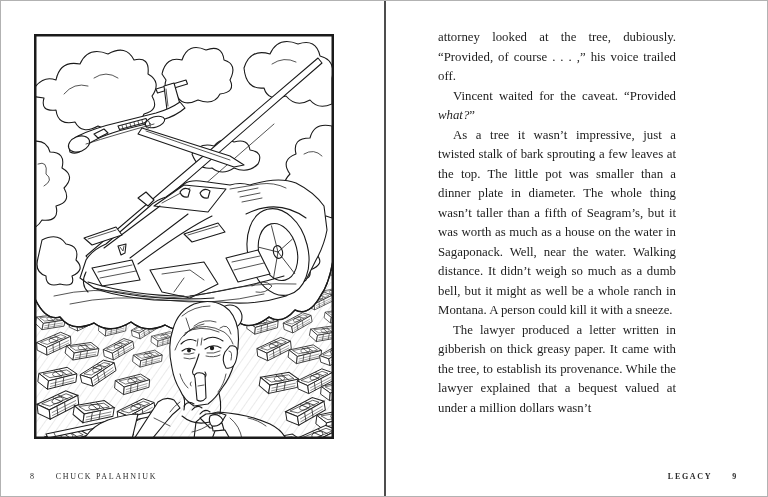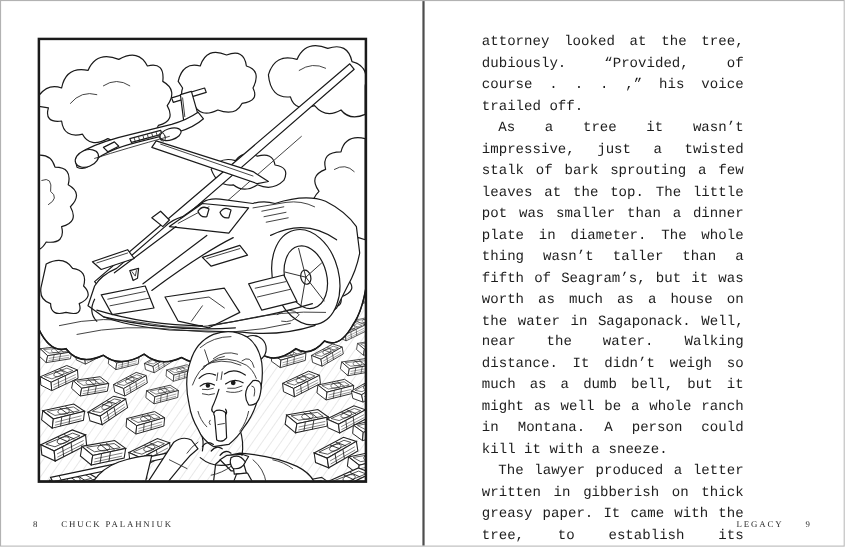--- a/index.html
+++ b/index.html
@@ -11,29 +11,29 @@
   .gutter{position:absolute;left:383px;top:0;width:2px;height:497px;background:#4d4d4d;}
   .page{position:absolute;top:0;height:497px;}
   .page-left{left:0;width:336px;text-align:center;}
   .page-right{left:385px;width:383px;}
   .illustration{position:absolute;left:33px;top:33px;width:300px;height:405px;}
   .text-column{
     position:absolute;left:52px;top:27px;width:238px;
     font-size:12.8px;line-height:19.5px;color:#1d1d1d;
     text-align:justify;text-justify:inter-word;
   }
-  .text-column p{margin:0;text-indent:15px;font-family:Liberation Mono, monospace;}
+  .text-column p{margin:0;text-indent:15px;}
   .text-column p.no-indent{text-indent:0;}
   .footer{
     position:absolute;top:471px;font-size:8px;letter-spacing:1.7px;
     color:#2b2b2b;white-space:nowrap;
   }
   .footer-left{left:29px;}
   .footer-left .running{margin-left:20px;}
-  .footer-right{right:31px;}
+  .footer-right{right:31px;font-weight:bold;}
   .footer-right .pagenum{margin-left:20px;}
   svg .ln{fill:none;stroke:#1a1a1a;stroke-width:1.1;stroke-linecap:round;stroke-linejoin:round;}
   svg .fw{fill:#ffffff;stroke:#1a1a1a;stroke-width:1.1;stroke-linecap:round;stroke-linejoin:round;}
   svg .thin{fill:none;stroke:#2a2a2a;stroke-width:0.8;stroke-linecap:round;stroke-linejoin:round;}
 </style>
 </head>
 <body>
 
 <div class="screenshot">
 
@@ -244,20 +244,21 @@
     <div class="footer footer-left">
       <span>8</span><span class="running">CHUCK PALAHNIUK</span>
     </div>
   </div>
 
   <div class="gutter"></div>
 
   <div class="page page-right">
     <div class="text-column">
       <p class="no-indent"><span>attorney looked at the tree, dubiously. “Provided, of course . . . ,” his voice trailed off.</span></p>
+      <p><span>Vincent waited for the caveat. “Provided </span><i>what?</i><span>”</span></p>
       <p><span>As a tree it wasn’t impressive, just a twisted stalk of bark sprouting a few leaves at the top. The little pot was smaller than a dinner plate in diameter. The whole thing wasn’t taller than a fifth of Seagram’s, but it was worth as much as a house on the water in Sagaponack. Well, near the water. Walking distance. It didn’t weigh so much as a dumb bell, but it might as well be a whole ranch in Montana. A person could kill it with a sneeze.</span></p>
       <p><span>The lawyer produced a letter written in gibberish on thick greasy paper. It came with the tree, to establish its provenance. While the lawyer explained that a bequest valued at under a million dollars wasn’t</span></p>
     </div>
 
     <div class="footer footer-right">
       <span>LEGACY</span><span class="pagenum">9</span>
     </div>
   </div>
 
 </div>

